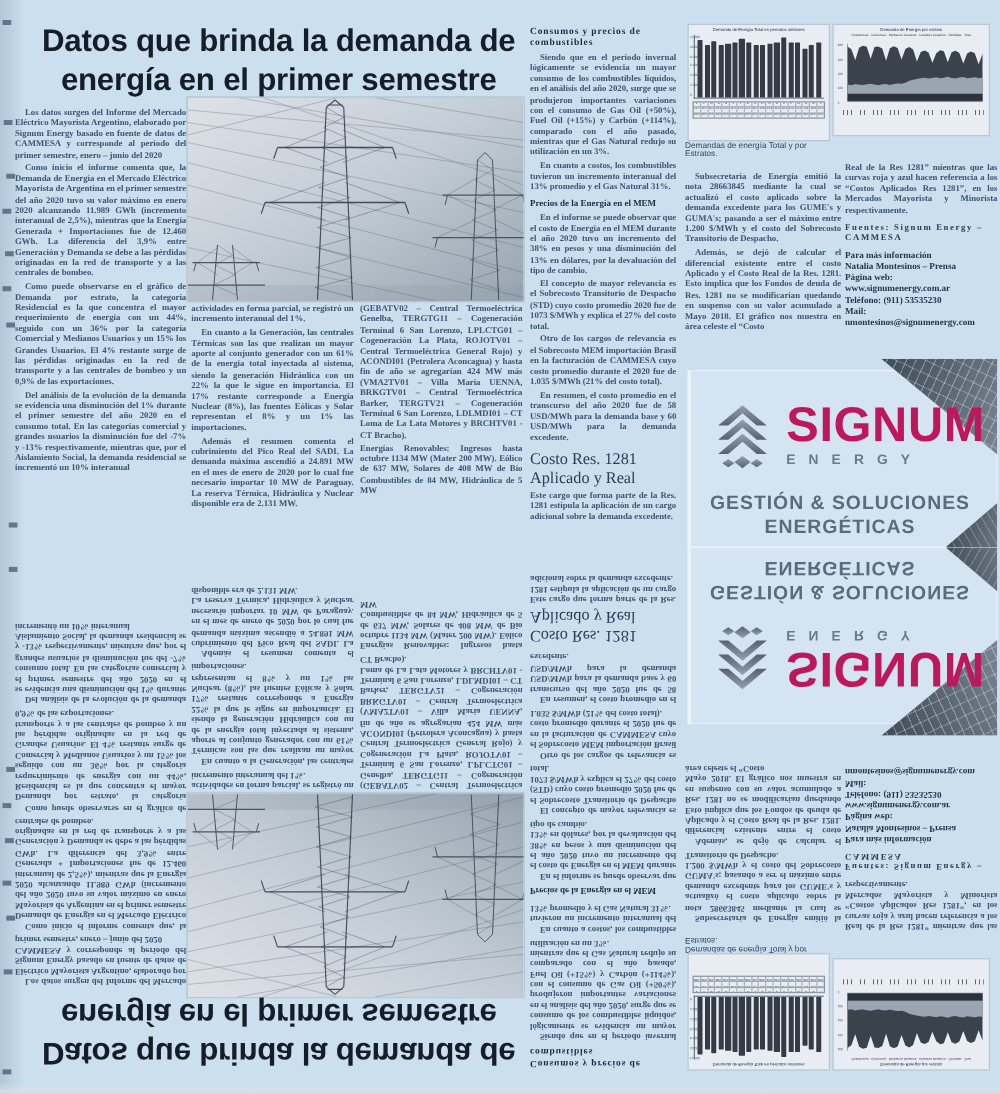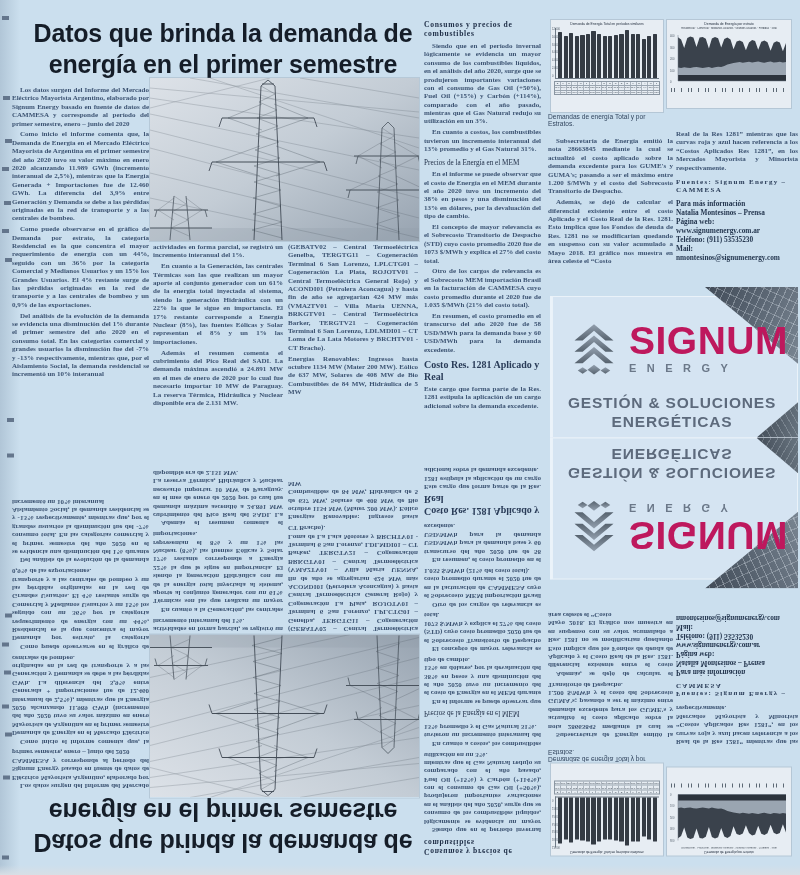--- a/index.html
+++ b/index.html
@@ -18,22 +18,22 @@
   
   .masthead{position:absolute;left:18px;top:18px;width:410px;text-align:center;
         font-family:"Liberation Sans","DejaVu Sans",sans-serif;font-weight:700;color:#151d28;
         font-size:25px;line-height:1.22;letter-spacing:-.2px;}
   
   .col{position:absolute;font-size:7px;line-height:1.2;text-align:justify;overflow:hidden;}
   .col p{margin:0 0 2.5px;text-indent:8px;font-weight:bold;}
   .col p.flush{text-indent:0;}
   .col .h-big{font-weight:700;color:#1d2c45;font-size:7.6px;letter-spacing:.7px;line-height:1.25;
         margin:0 0 3px;text-align:left;}
-  .col .h-mid{font-weight:400;color:#1d2c45;font-size:7.2px;margin:5px 0 3px;text-align:left;}
-  .col .h-sml{font-weight:700;color:#2a3c58;font-size:10px;margin:5px 0 2px;text-align:left;}
+  .col .h-mid{font-weight:700;color:#1d2c45;font-size:7.2px;margin:5px 0 3px;text-align:left;}
+  .col .h-sml{font-weight:400;color:#2a3c58;font-size:13px;margin:5px 0 2px;text-align:left;}
   #col1{left:12px;top:86px;width:137px;height:348px;}
   #col2{left:153px;top:243px;width:130px;height:192px;}
   #col3{left:288px;top:243px;width:130px;height:190px;}
   #col4{left:424px;top:20px;width:117px;height:416px;}
   #col5{left:548px;top:137px;width:125px;height:156px;}
   #col6{left:676px;top:130px;width:122px;height:166px;}
   .fuentes{font-weight:700;letter-spacing:1.3px;font-size:7px;color:#2a3c58;margin:6px 0 4px;text-align:left;}
   .contact div{font-weight:700;color:#24364f;font-size:7.3px;line-height:1.25;text-align:left;}
   
   .photo{position:absolute;left:150px;top:78px;width:269px;height:163px;overflow:hidden;

